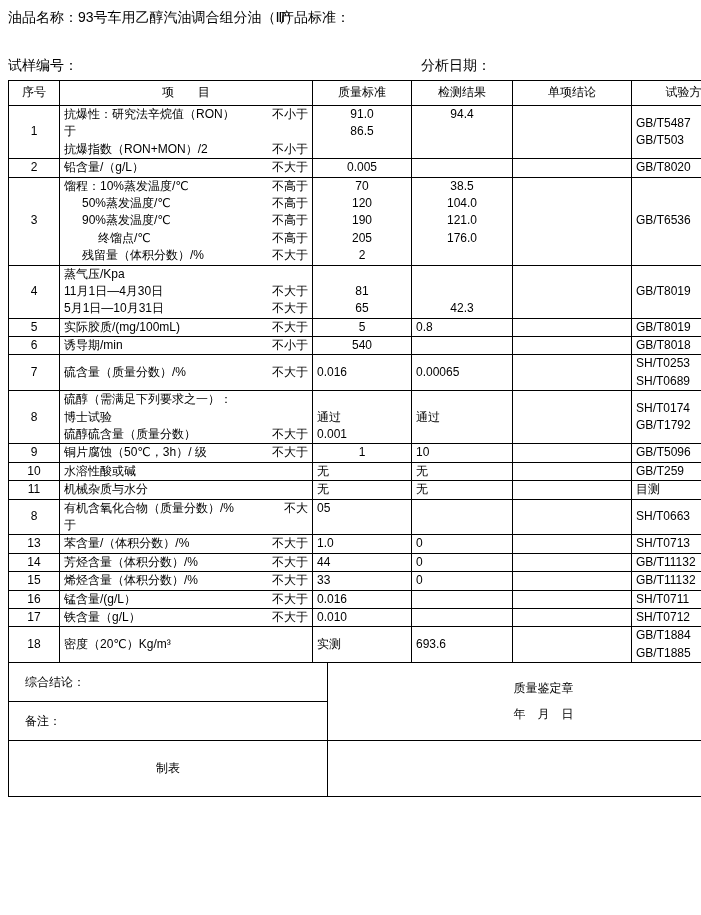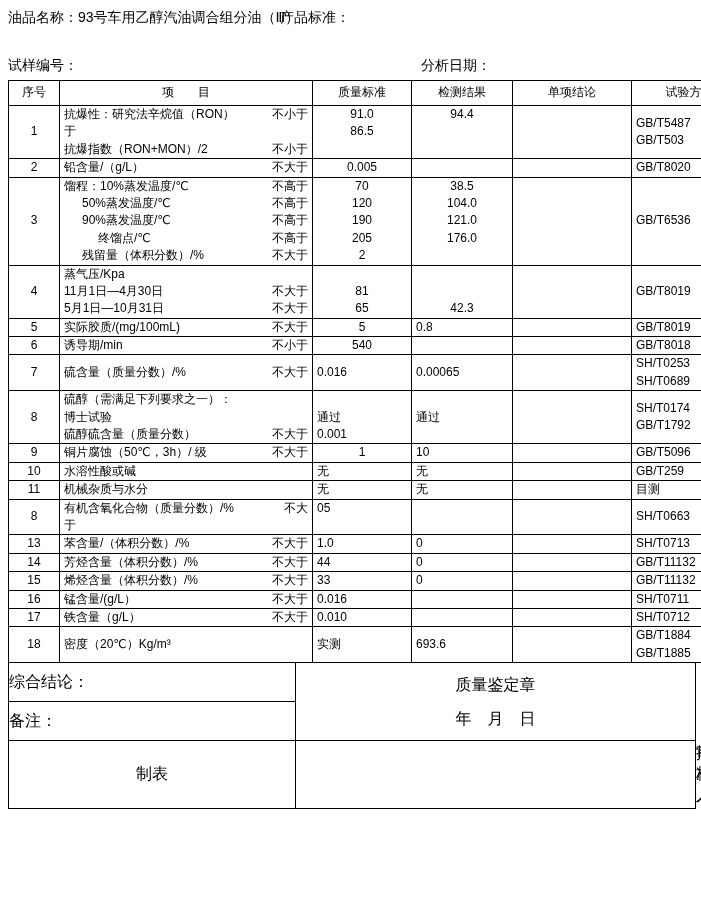--- a/index.html
+++ b/index.html
@@ -75,22 +75,22 @@
 
   .bottom-wrap { width: 685px; }
   table.bottom {
     border-collapse: collapse;
     width: 685px;
     table-layout: fixed;
     margin-top: -1px;
   }
   table.bottom td {
     border: 1px solid #000000;
-    padding: 2px 0;
-    font-size: 16px;
+    padding: 2px 16px;
+    font-size: 12px;
     vertical-align: middle;
   }
   .b-left  { width: 286px; }
   .b-right { width: 399px; }
   .stamp {
     text-align: center;
     line-height: 2.1;
   }
   .sig-row td { height: 38px; text-align: center; }
   .sig-1 { width: 60px; }

